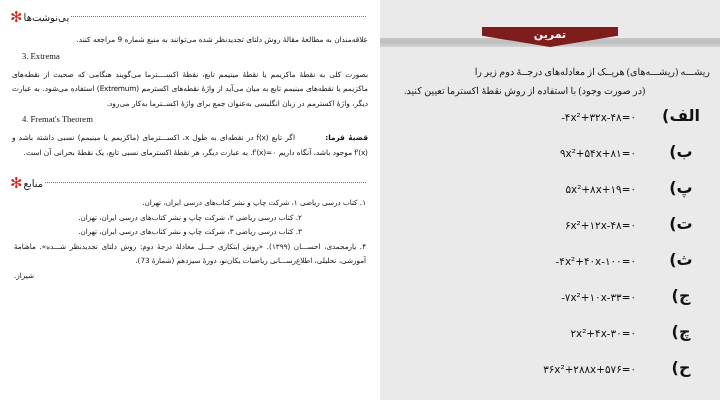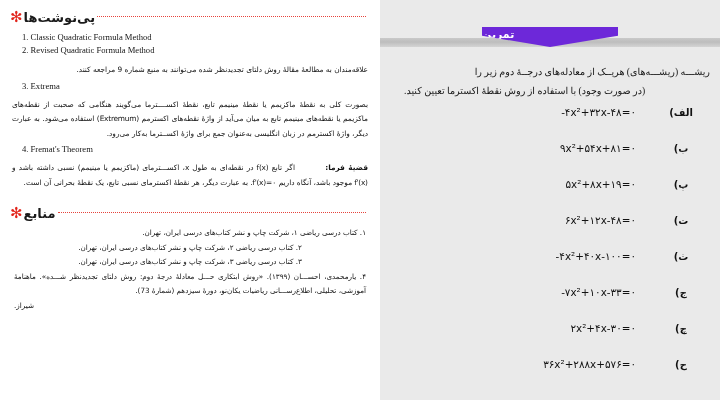--- a/index.html
+++ b/index.html
@@ -41,22 +41,22 @@
     color: #e2231a;
     font-size: 15px;
     line-height: 12px;
     font-family: "DejaVu Sans", sans-serif;
     font-weight: bold;
     flex: 0 0 auto;
     padding: 0 1px 0 2px;
   }
   .section-head .sec-title {
     font-family: "DejaVu Sans", sans-serif;
-    font-size: 13px;
-    font-weight: bold;
+    font-size: 10px;
+    font-weight: normal;
     color: #1a1a1a;
     flex: 0 0 auto;
     white-space: nowrap;
     letter-spacing: -0.3px;
   }
   .section-head .dotline {
     flex: 1 1 auto;
     height: 1px;
     margin: 0 4px 0 2px;
     border-top: 1px dotted #e2231a;
@@ -135,25 +135,25 @@
     left: 0;
     right: 0;
     display: flex;
     justify-content: center;
     pointer-events: none;
   }
   .banner .chev {
     position: relative;
     width: 136px;
     height: 20px;
-    background: #6d28d9;
+    background: #7f1d1d;
     clip-path: polygon(0 0, 100% 0, 100% 44%, 50% 100%, 0 44%);
     display: flex;
     align-items: flex-start;
-    justify-content: flex-end;
+    justify-content: center;
   }
   .banner .chev-label {
     font-family: "DejaVu Sans", sans-serif;
     font-size: 11px;
     font-weight: bold;
     color: #ffffff;
     line-height: 15px;
     letter-spacing: 0.5px;
   }
 
@@ -185,21 +185,21 @@
   .eq-row {
     display: flex;
     flex-direction: row;
     align-items: baseline;
     height: 36px;
   }
   .eq-row .eq-label {
     flex: 0 0 62px;
     text-align: center;
     font-family: "DejaVu Sans", sans-serif;
-    font-size: 10px;
+    font-size: 16px;
     font-weight: bold;
     color: #121212;
     direction: rtl;
   }
   .eq-row .eq-body {
     flex: 1 1 auto;
     text-align: right;
     direction: ltr;
     font-family: "DejaVu Sans", sans-serif;
     font-size: 10.4px;
@@ -215,24 +215,20 @@
 <div id="page">
 
   <div class="left-page">
 
     <div class="section-head">
       <span class="asterisk">✻</span>
       <span class="sec-title">پی‌نوشت‌ها</span>
       <span class="dotline"></span>
     </div>
 
-    <ul class="en-list">
-      <li>1. Classic Quadratic Formula Method</li>
-      <li>2. Revised Quadratic Formula Method</li>
-    </ul>
 
     <p class="fa-para">علاقه‌مندان به مطالعهٔ مقالهٔ روش دلتای تجدیدنظر شده می‌توانند به منبع شماره 9 مراجعه کنند.</p>
 
     <div class="en-head">3. Extrema</div>
 
     <p class="fa-para">بصورت کلی به نقطهٔ ماکزیمم یا نقطهٔ مینیمم تابع، نقطهٔ اکســــترما می‌گویند هنگامی که صحبت از نقطه‌های ماکزیمم یا نقطه‌های مینیمم تابع به میان می‌آید از واژهٔ نقطه‌های اکسترمم (Extremum) استفاده می‌شود. به عبارت دیگر، واژهٔ اکسترمم در زبان انگلیسی به‌عنوان جمع برای واژهٔ اکســترما به‌کار می‌رود.</p>
 
     <div class="en-head">4. Fremat's Theorem</div>
 
     <p class="fa-para"><b>قضیهٔ فرما:</b> <span>اگر تابع (f(x در نقطه‌ای به طول x، اکســـترمای (ماکزیمم یا مینیمم) نسبی داشته باشد و (f'(x موجود باشد، آنگاه داریم ۰=(f'(x. به عبارت دیگر، هر نقطهٔ اکسترمای نسبی تابع، یک نقطهٔ بحرانی آن است.</span></p>

